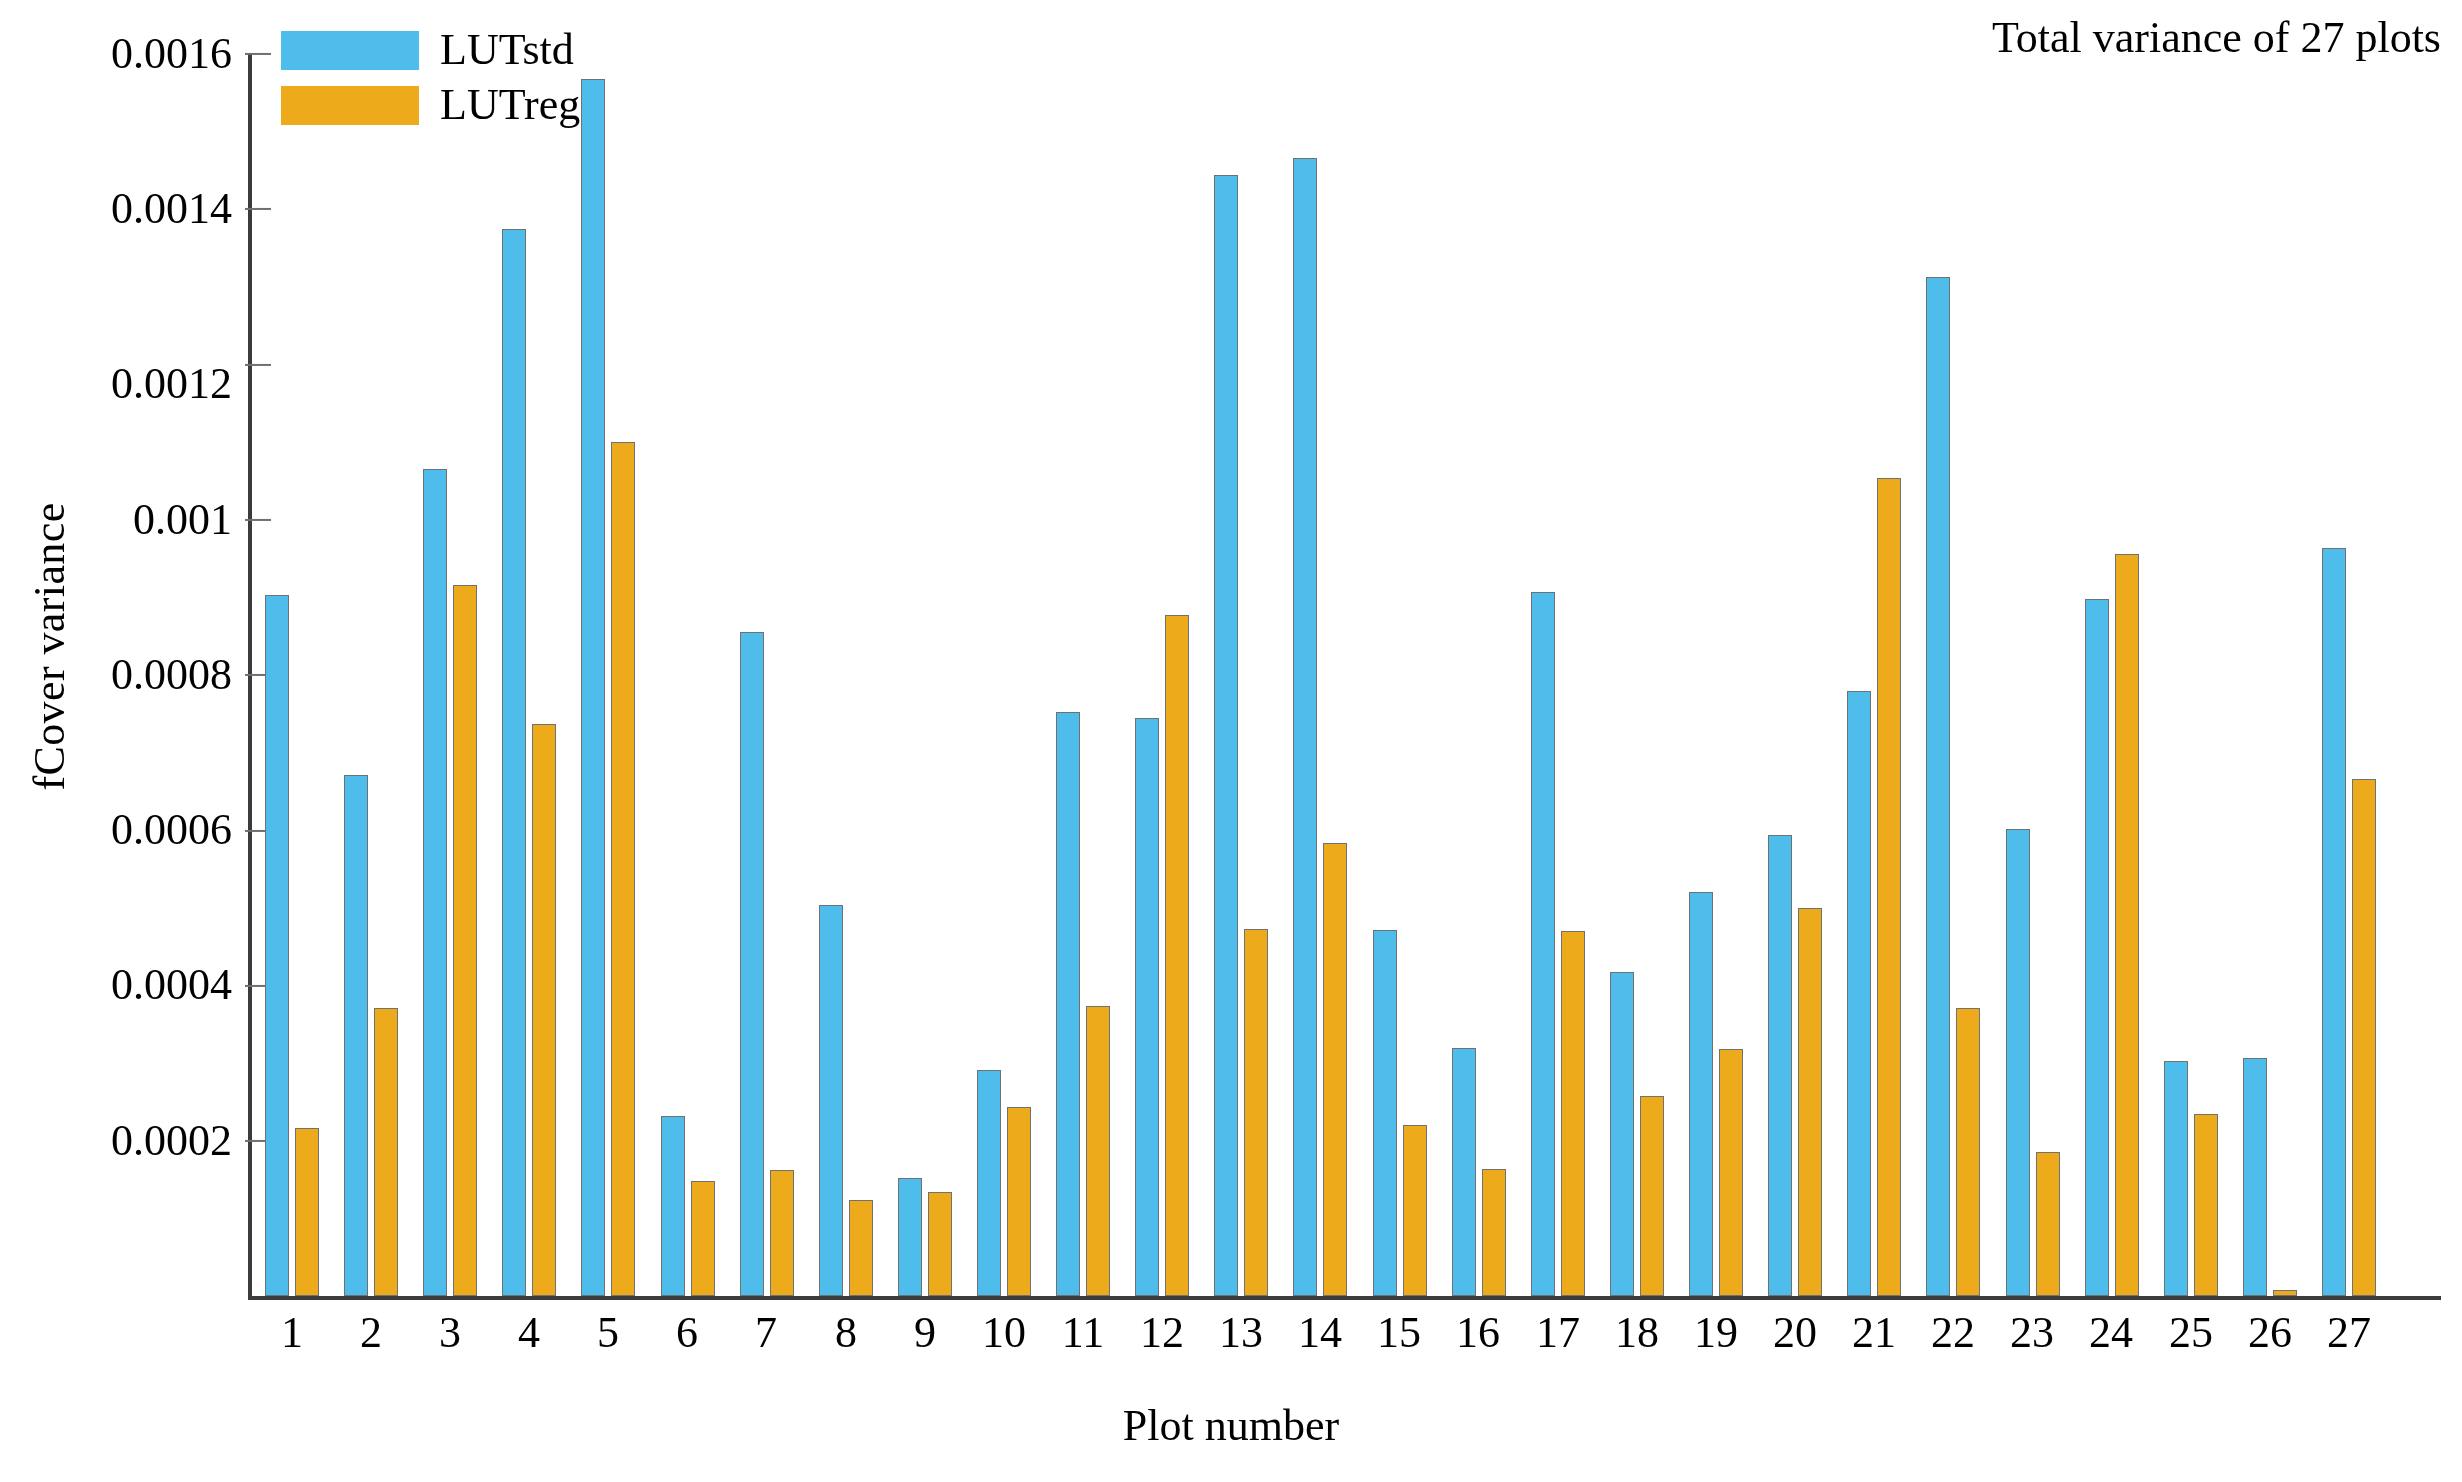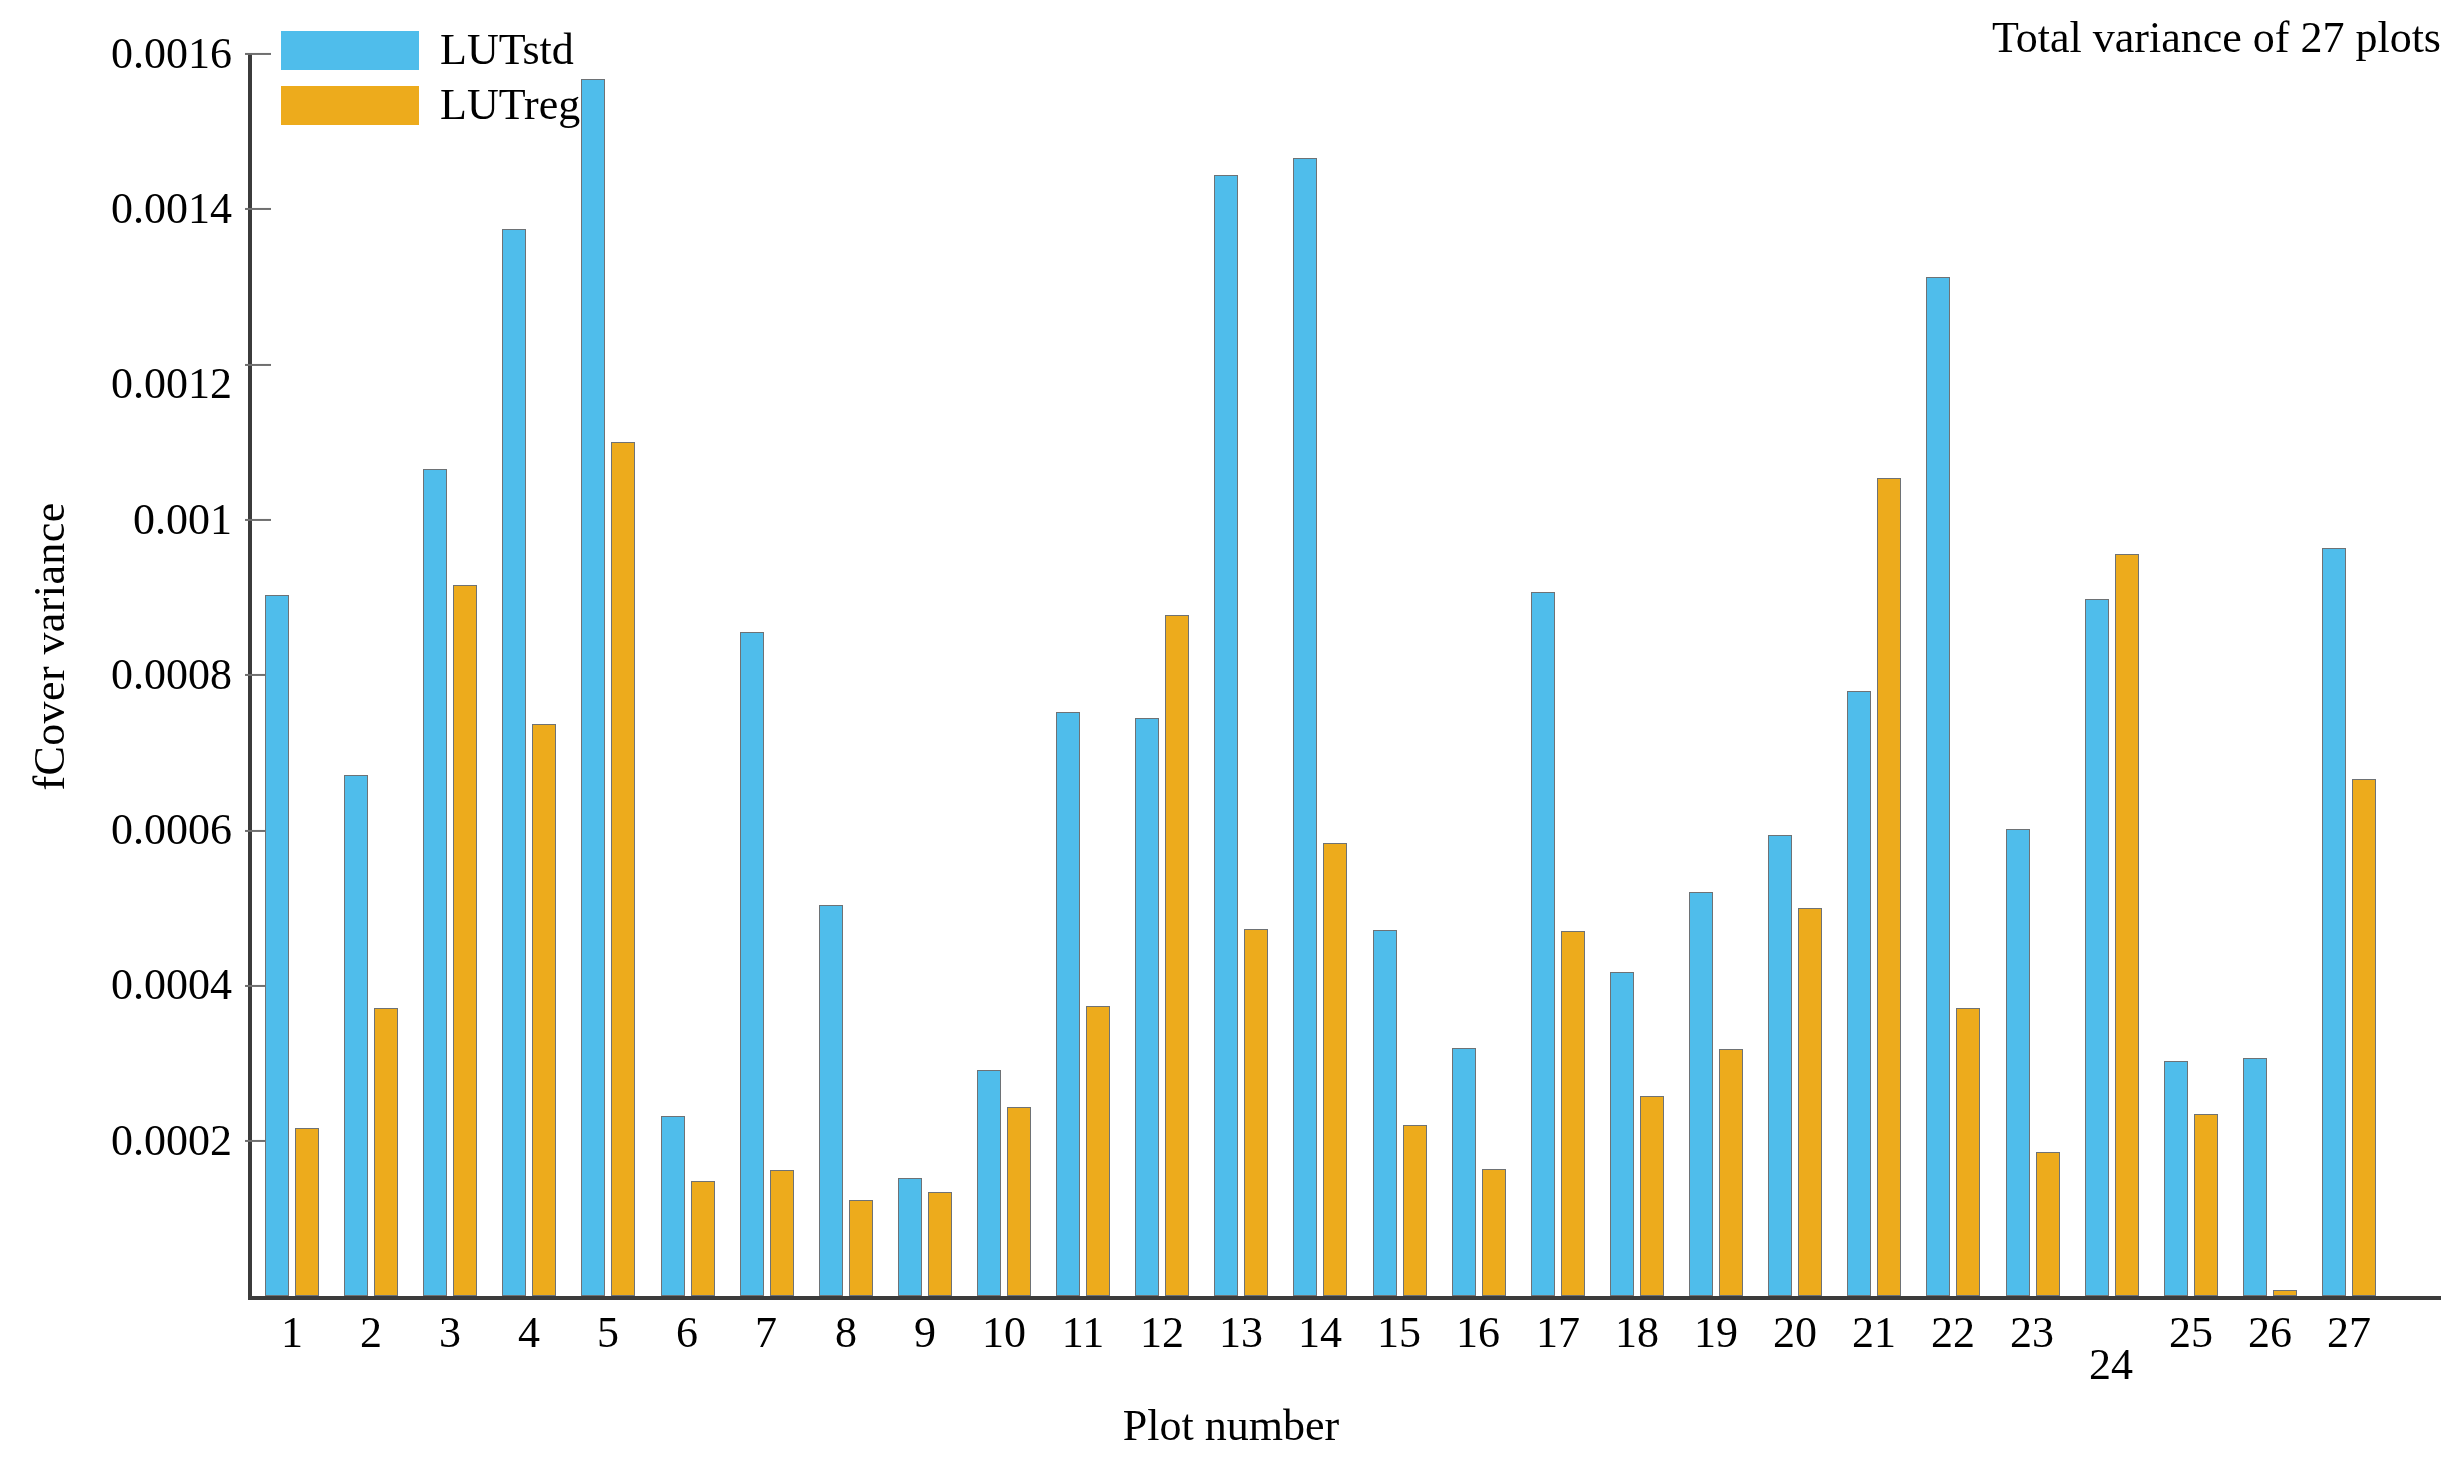--- a/index.html
+++ b/index.html
@@ -337,21 +337,21 @@
       <div class="x-tick-label" style="left: 1072px;">14</div>
       <div class="x-tick-label" style="left: 1151px;">15</div>
       <div class="x-tick-label" style="left: 1230px;">16</div>
       <div class="x-tick-label" style="left: 1310px;">17</div>
       <div class="x-tick-label" style="left: 1389px;">18</div>
       <div class="x-tick-label" style="left: 1468px;">19</div>
       <div class="x-tick-label" style="left: 1547px;">20</div>
       <div class="x-tick-label" style="left: 1626px;">21</div>
       <div class="x-tick-label" style="left: 1705px;">22</div>
       <div class="x-tick-label" style="left: 1784px;">23</div>
-      <div class="x-tick-label" style="left: 1863px; margin-top: 32px;">24</div>
+      <div class="x-tick-label" style="left: 1863px;">24</div>
       <div class="x-tick-label" style="left: 1943px;">25</div>
       <div class="x-tick-label" style="left: 2022px;">26</div>
       <div class="x-tick-label" style="left: 2101px;">27</div>
     </div>
 
   <div id="x-axis-title">Plot number</div>
 
   <div id="legend">
     <div class="legend-row">
       <div class="legend-swatch" style="background:#4FBDEB"></div>

